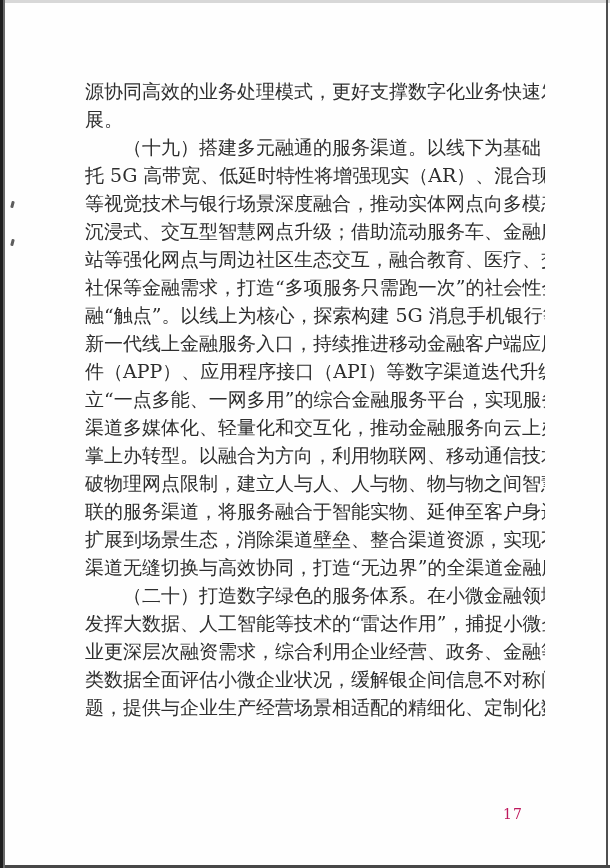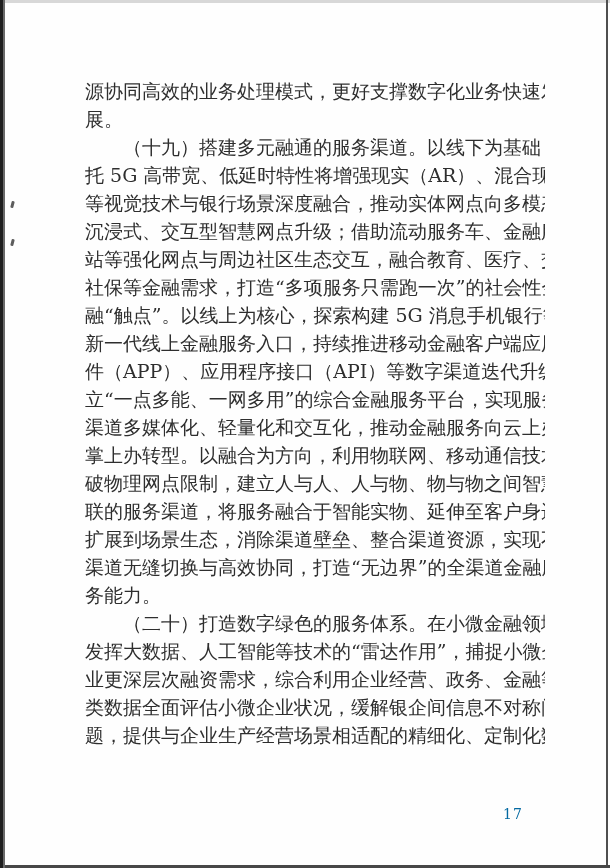--- a/index.html
+++ b/index.html
@@ -54,21 +54,21 @@
     overflow: hidden;
     white-space: nowrap;
   }
   .line.para-start { text-indent: 2em; }
   .line.para-end { text-align-last: left; white-space: normal; }
   .page-number {
     position: absolute;
     left: 503px;
     top: 806px;
     font-size: 14px;
-    color: #0369a1;
+    color: #be185d;
     letter-spacing: 1px;
   }
 </style>
 </head>
 <body>
 
 <div class="scan-edge-left"></div>
 <div class="scan-edge-top"></div>
 <div class="scan-edge-right"></div>
 <div class="scan-edge-bottom"></div>
@@ -87,21 +87,20 @@
   <div class="line">融“触点”。以线上为核心，探索构建 5G 消息手机银行等</div>
   <div class="line">新一代线上金融服务入口，持续推进移动金融客户端应用软</div>
   <div class="line">件（APP）、应用程序接口（API）等数字渠道迭代升级，建</div>
   <div class="line">立“一点多能、一网多用”的综合金融服务平台，实现服务</div>
   <div class="line">渠道多媒体化、轻量化和交互化，推动金融服务向云上办、</div>
   <div class="line">掌上办转型。以融合为方向，利用物联网、移动通信技术突</div>
   <div class="line">破物理网点限制，建立人与人、人与物、物与物之间智慧互</div>
   <div class="line">联的服务渠道，将服务融合于智能实物、延伸至客户身边、</div>
   <div class="line">扩展到场景生态，消除渠道壁垒、整合渠道资源，实现不同</div>
   <div class="line">渠道无缝切换与高效协同，打造“无边界”的全渠道金融服</div>
-  <div class="line para-end">务能力。</div>
   <div class="line para-start">（二十）打造数字绿色的服务体系。在小微金融领域，</div>
   <div class="line">发挥大数据、人工智能等技术的“雷达作用”，捕捉小微企</div>
   <div class="line">业更深层次融资需求，综合利用企业经营、政务、金融等各</div>
   <div class="line">类数据全面评估小微企业状况，缓解银企间信息不对称问</div>
   <div class="line">题，提供与企业生产经营场景相适配的精细化、定制化数字</div>
 </div>
 
 <div class="page-number">17</div>
 
 </body></html>

